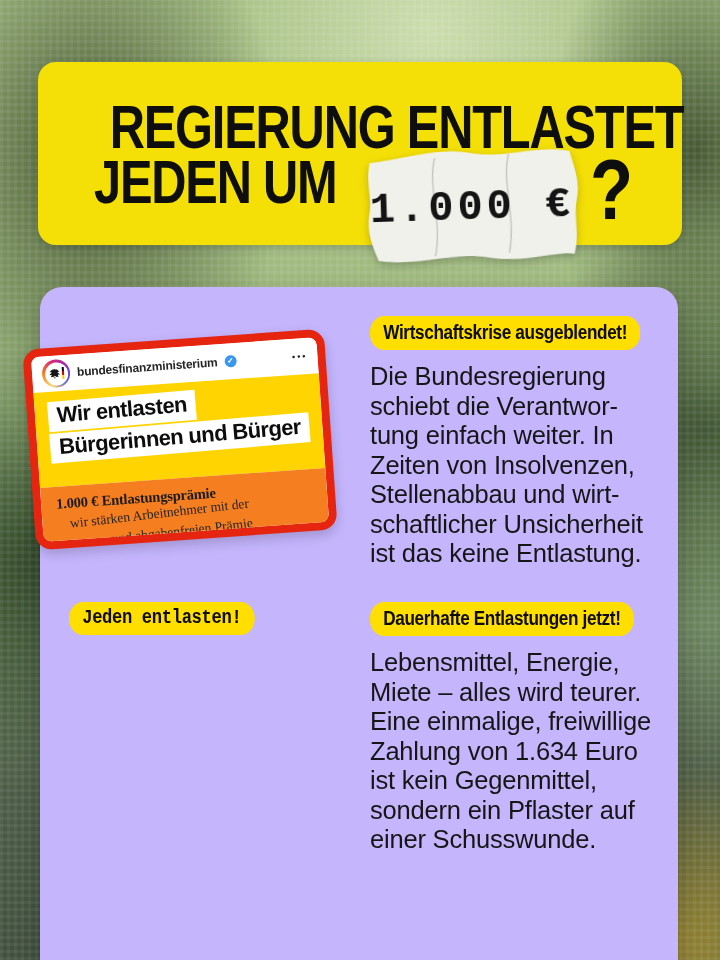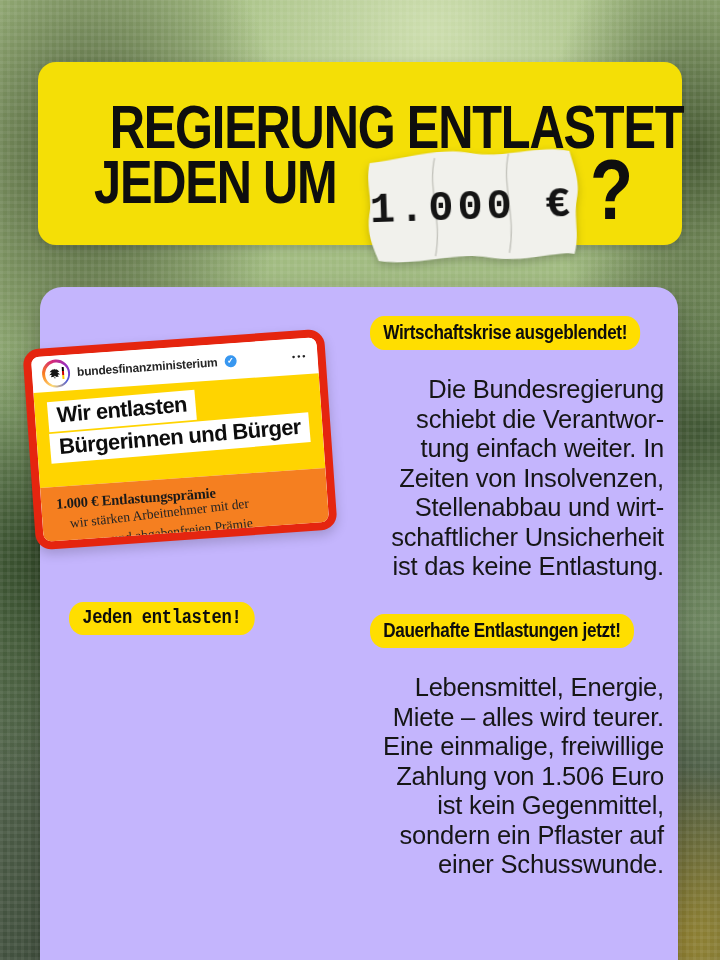--- a/index.html
+++ b/index.html
@@ -84,26 +84,26 @@
   .post-orange { flex:1; background:#F57F20; padding:9px 0 0 15px; }
   .premium-title { font-family:"Liberation Serif", serif; font-weight:bold; font-size:14.5px;
     color:#1a1a1a; letter-spacing:-.2px; }
   .premium-sub { font-family:"Liberation Serif", serif; font-size:13.5px; color:#242424;
     white-space:pre-line; line-height:1.45; margin:2px 0 0 12px;
     transform:rotate(-2.5deg); transform-origin:left top; }
   
   .section { position:absolute; width:294px; }
   .sec-1 { left:330px; top:29px; }
   .sec-2 { left:29px;  top:315px;font-family:Liberation Mono, monospace; }
-  .sec-3 { left:330px; top:327px; }
+  .sec-3 { left:330px; top:315px; }
   .badge { display:inline-block; background:#FFDE00; color:#0d0d0d; border-radius:16px;
     padding:5px 15px 6px; font-weight:800; font-size:19.5px; letter-spacing:-.4px;
     white-space:nowrap; transform:scaleX(.88); transform-origin:left center; }
-  .sec-body { margin-top:25px; font-size:25.5px; line-height:29.5px; letter-spacing:-.2px;
-    color:#161616; white-space:pre-line;text-align:right; }
+  .sec-body { margin-top:12px; font-size:25.5px; line-height:29.5px; letter-spacing:-.2px;
+    color:#161616; white-space:pre-line; }
 </style>
 </head>
 <body>
 
 <div class="page">
 
   <div class="bg"></div>
 
   <div class="banner">
     <div class="h-line h1">
@@ -142,21 +142,21 @@
 
     <div class="section sec-2">
       <div class="badge">Jeden entlasten!</div>
     </div>
 
     <div class="section sec-3">
       <div class="badge">Dauerhafte Entlastungen jetzt!</div>
       <div class="sec-body">Lebensmittel, Energie,
 Miete – alles wird teurer.
 Eine einmalige, freiwillige
-Zahlung von 1.506 Euro
+Zahlung von 1.634 Euro
 ist kein Gegenmittel,
 sondern ein Pflaster auf
 einer Schusswunde.</div>
     </div>
   </div>
 
   <div class="ig-post">
     <div class="post-header">
       <div class="avatar-ring">
         <div class="avatar-inner">

